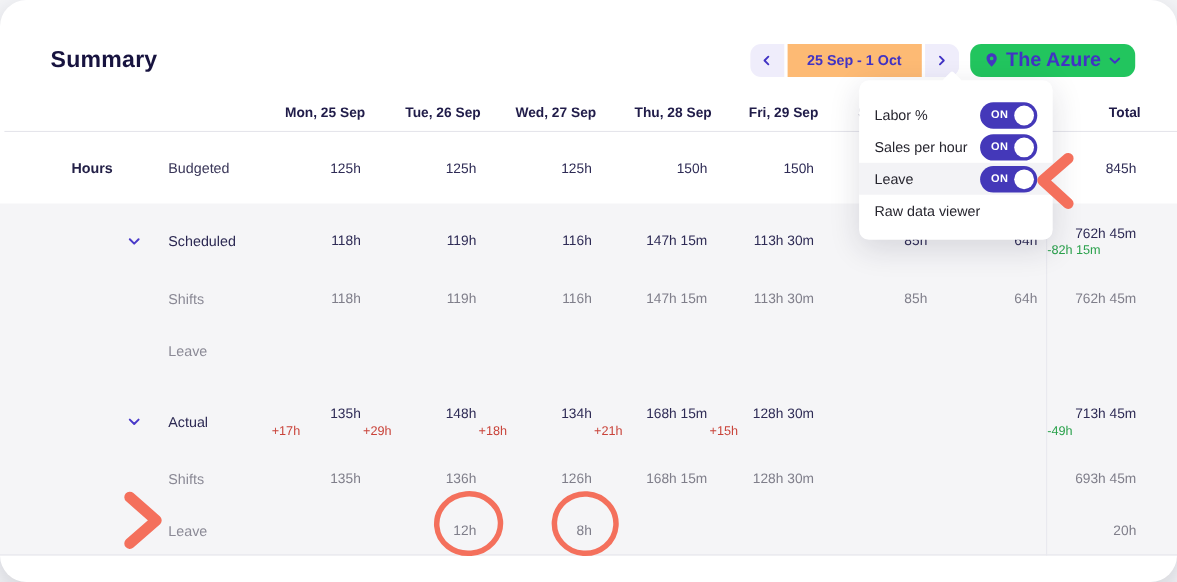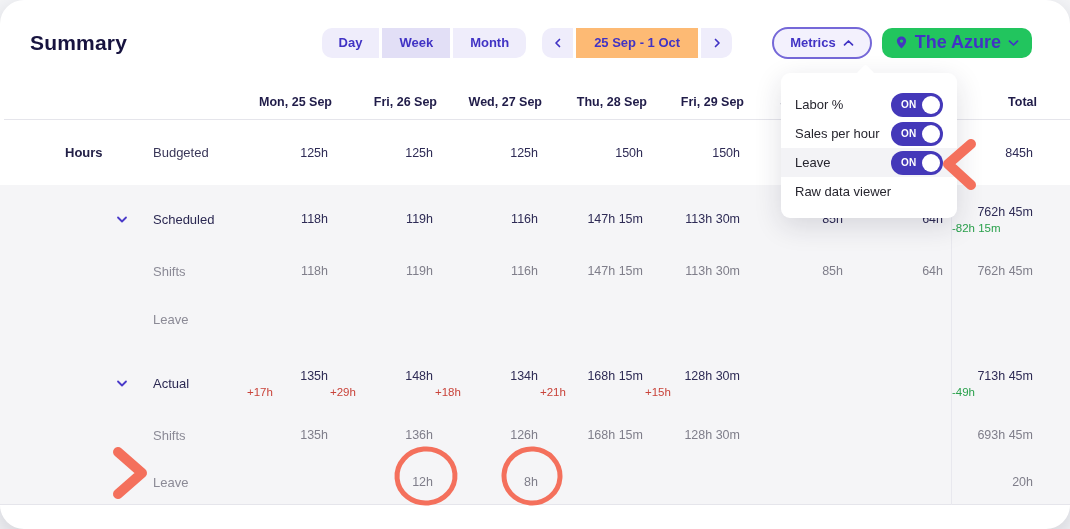--- a/index.html
+++ b/index.html
@@ -1,22 +1,22 @@
 <!DOCTYPE html>
 <html><head>
 <meta charset="utf-8">
 <style>
   * { margin:0; padding:0; box-sizing:border-box; }
   html,body { width:1070px; height:529px; background:#f5f6f8; font-family:"Liberation Sans", sans-serif; }
   .card { position:relative; width:1070px; height:529px; background:#ffffff; border-radius:24px;
           box-shadow:0 10px 30px rgba(20,20,50,.18); overflow:hidden; }
 
   
-  .topbar { position:absolute; left:0; top:0; width:100%; height:85px; display:flex; align-items:center;
-            padding:0 38px 0 30px; }
+  .topbar { position:absolute; left:0; top:12px; width:100%; height:85px; display:flex; align-items:center;
+            padding:0 38px 0 46px; }
   .title { font-size:21px; font-weight:700; color:#17133f; letter-spacing:.2px; }
   .controls { margin-left:auto; display:flex; align-items:center; }
   .seg-group, .date-group { display:flex; gap:3px; border-radius:10px; overflow:hidden; }
   .seg { height:30px; padding:0 17px; display:flex; align-items:center; justify-content:center;
          background:#efedfb; color:#4133c4; font-size:13px; font-weight:600; border:none; cursor:pointer; }
   .seg.selected { background:#e2dff6; }
   .date-group { margin-left:16px; }
   .nav-btn { width:31px; height:30px; display:flex; align-items:center; justify-content:center;
              background:#efedfb; border:none; cursor:pointer; }
   .date-range { height:30px; width:122px; display:flex; align-items:center; justify-content:center;
@@ -68,71 +68,58 @@
   .icon { display:inline-flex; }
 </style>
 </head>
 <body>
 
 <div class="card">
 
   <div class="topbar">
     <div class="title">Summary</div>
     <div class="controls">
-      <div class="seg-group">
-        <button class="seg">Day</button>
-        <button class="seg selected">Week</button>
-        <button class="seg">Month</button>
-      </div>
       <div class="date-group">
         <button class="nav-btn">
           <span class="icon">
             <svg width="12" height="12" viewBox="0 0 12 12">
                 <path d="M7.5 2.5 L4 6 L7.5 9.5" fill="none" stroke="#4133c4" stroke-width="1.7" stroke-linecap="round" stroke-linejoin="round"></path>
               </svg>
           </span>
         </button>
         <div class="date-range">25 Sep - 1 Oct</div>
         <button class="nav-btn">
           <span class="icon">
             <svg width="12" height="12" viewBox="0 0 12 12">
                 <path d="M4.5 2.5 L8 6 L4.5 9.5" fill="none" stroke="#4133c4" stroke-width="1.7" stroke-linecap="round" stroke-linejoin="round"></path>
               </svg>
           </span>
         </button>
       </div>
-      <button class="metrics-btn">
-        <span>Metrics</span>
-        <span class="icon">
-          <svg width="11" height="8" viewBox="0 0 11 8">
-              <path d="M1.5 5.8 L5.5 2 L9.5 5.8" fill="none" stroke="#4133c4" stroke-width="1.7" stroke-linecap="round" stroke-linejoin="round"></path>
-            </svg>
-        </span>
-      </button>
       <button class="loc-btn">
         <span class="icon">
           <svg width="13" height="15" viewBox="0 0 14 15">
               <path d="M7 1C4.2 1 2 3.2 2 6c0 3.7 5 8 5 8s5-4.3 5-8c0-2.8-2.2-5-5-5zm0 6.8A1.8 1.8 0 1 1 7 4.2a1.8 1.8 0 0 1 0 3.6z" fill="#4438c0"></path>
             </svg>
         </span>
         <span>The Azure</span>
         <span class="icon">
           <svg width="11" height="8" viewBox="0 0 11 8">
               <path d="M1.5 2.2 L5.5 6 L9.5 2.2" fill="none" stroke="#4133c4" stroke-width="1.7" stroke-linecap="round" stroke-linejoin="round"></path>
             </svg>
         </span>
       </button>
     </div>
   </div>
 
   <div class="hdr-row grid">
     <div></div>
       <div></div>
     <div class="hdr">Mon, 25 Sep</div>
-    <div class="hdr">Fri, 26 Sep</div>
+    <div class="hdr">Tue, 26 Sep</div>
     <div class="hdr">Wed, 27 Sep</div>
     <div class="hdr">Thu, 28 Sep</div>
     <div class="hdr">Fri, 29 Sep</div>
     <div class="hdr">Sat, 30 Sep</div>
     <div class="hdr col-sun">Sun, 1 Oct</div>
     <div class="hdr col-total">Total</div>
   </div>
 
   <div class="vline"></div>
 

